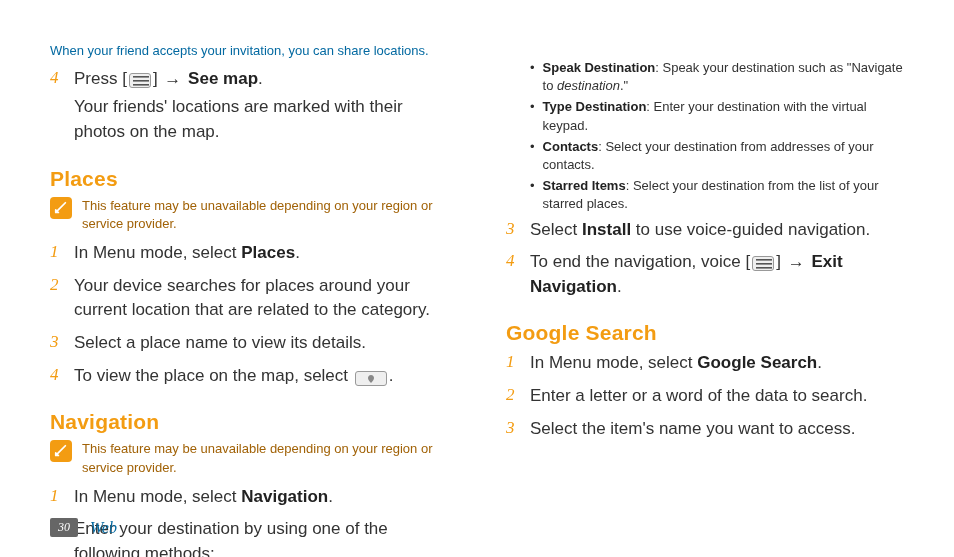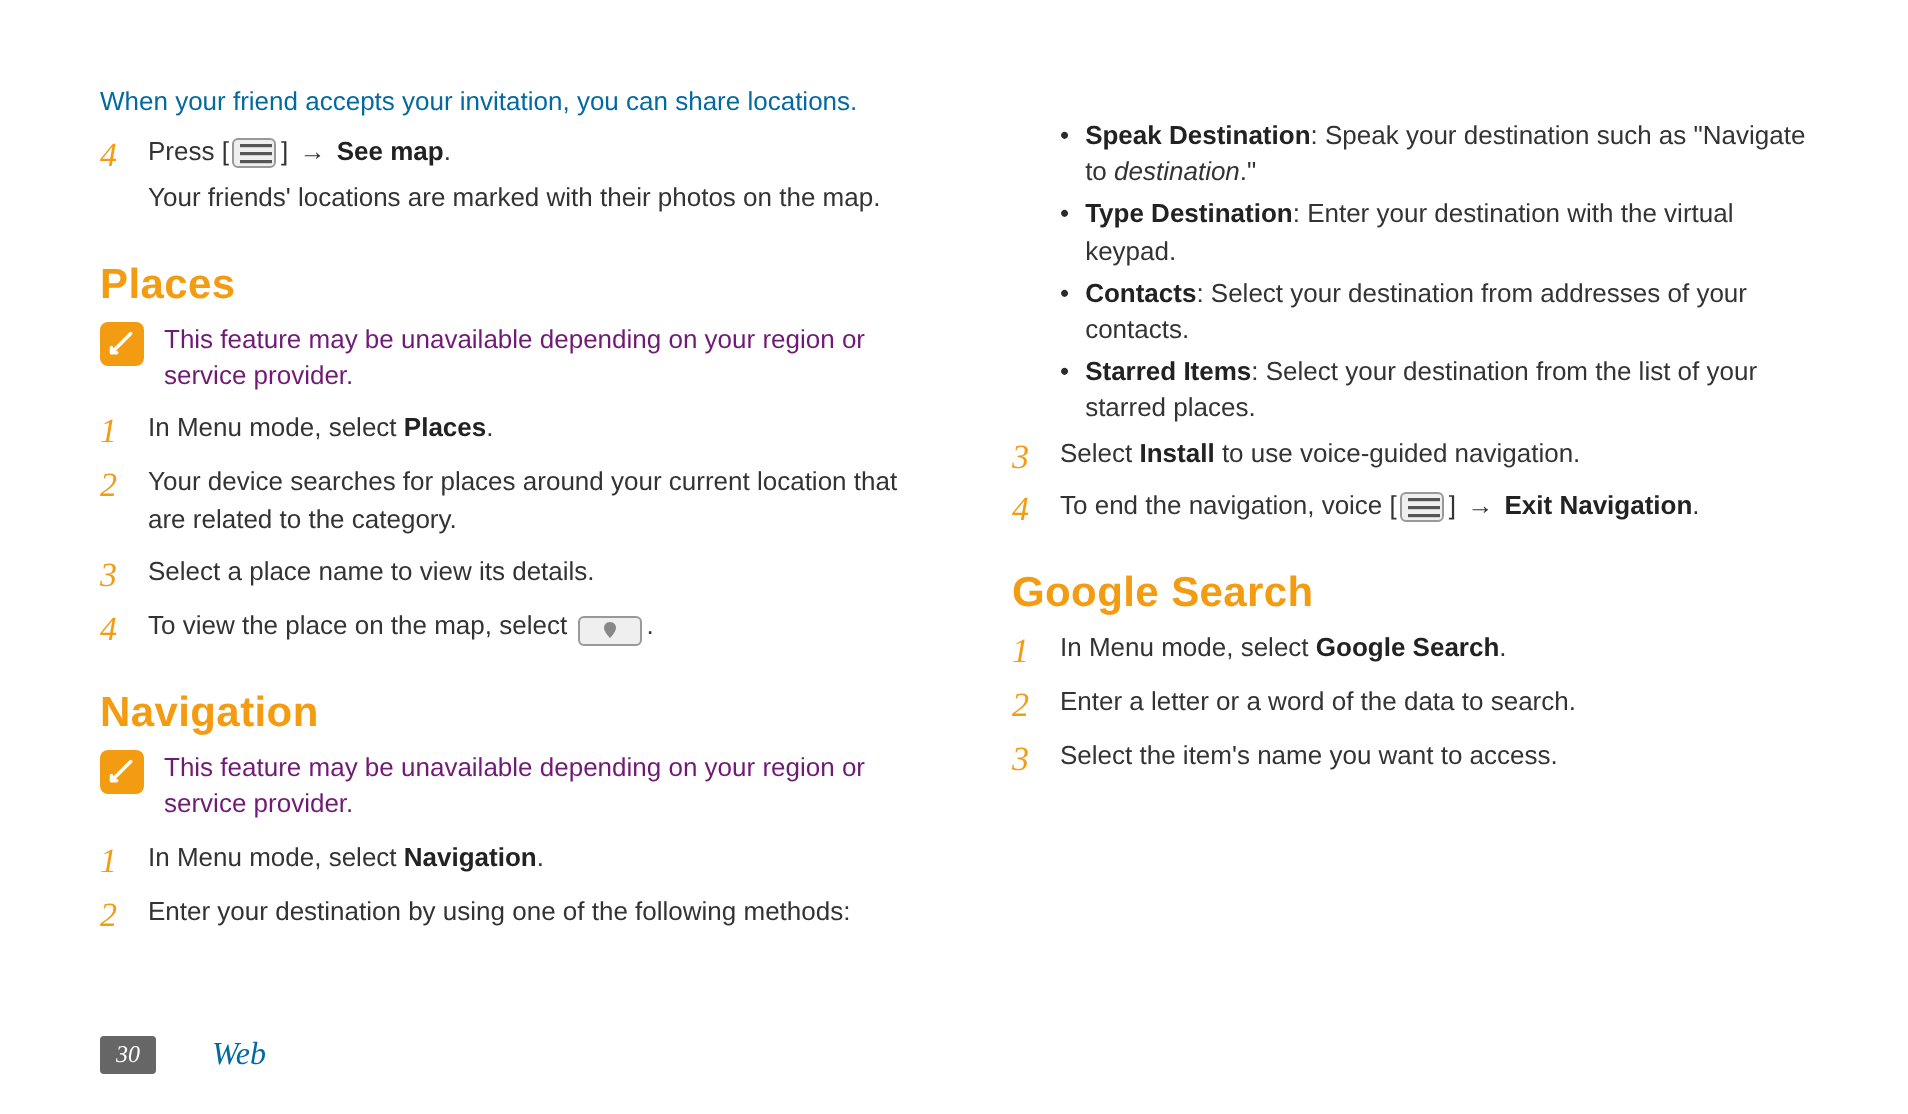--- a/index.html
+++ b/index.html
@@ -45,21 +45,21 @@
     font-style: italic;
     font-family: Georgia, "Times New Roman", serif;
     font-size: 17px;
     width: 12px;
     flex: 0 0 14px;
     text-align: left;
     line-height: 1.25;
   }
   .step-body {
     flex: 1;
-    font-size: 13px;
+    font-size: 17px;
     line-height: 1.45;
     color: #333;
   }
   .step-body p { margin: 0 0 4px 0; }
   .indent {
     margin-left: 24px;
   }
   .note-row {
     display: flex;
     align-items: flex-start;
@@ -77,21 +77,21 @@
     color: #fff;
     flex: 0 0 22px;
     font-size: 13px;
     font-weight: bold;
   }
   .note-icon svg { width: 14px; height: 14px; }
   .note-text {
     flex: 1;
     font-size: 13px;
     line-height: 1.4;
-    color: #701a75;
+    color: #a16207;
   }
   .bullet-row {
     display: flex;
     align-items: flex-start;
     gap: 8px;
     margin: 3px 0 3px 24px;
     font-size: 13px;
     line-height: 1.4;
   }
   .bullet-dot { flex: 0 0 auto; }
@@ -113,21 +113,21 @@
   .inline-icon.menu svg { width: 20px; height: 13px; }
   .inline-icon.btn { width: 32px; text-align: center; }
   .inline-icon.btn svg { width: 10px; height: 10px; margin-top:1px; }
   .arrow { margin: 0 2px; }
   .footer {
     position: absolute;
     left: 50px;
     bottom: 20px;
     display: flex;
     align-items: center;
-    gap: 28px;
+    gap: 12px;
   }
   .page-num {
     background: #666;
     color: #fff;
     font-style: italic;
     font-family: Georgia, serif;
     font-size: 12px;
     padding: 2px 8px;
     border-radius: 2px;
   }

